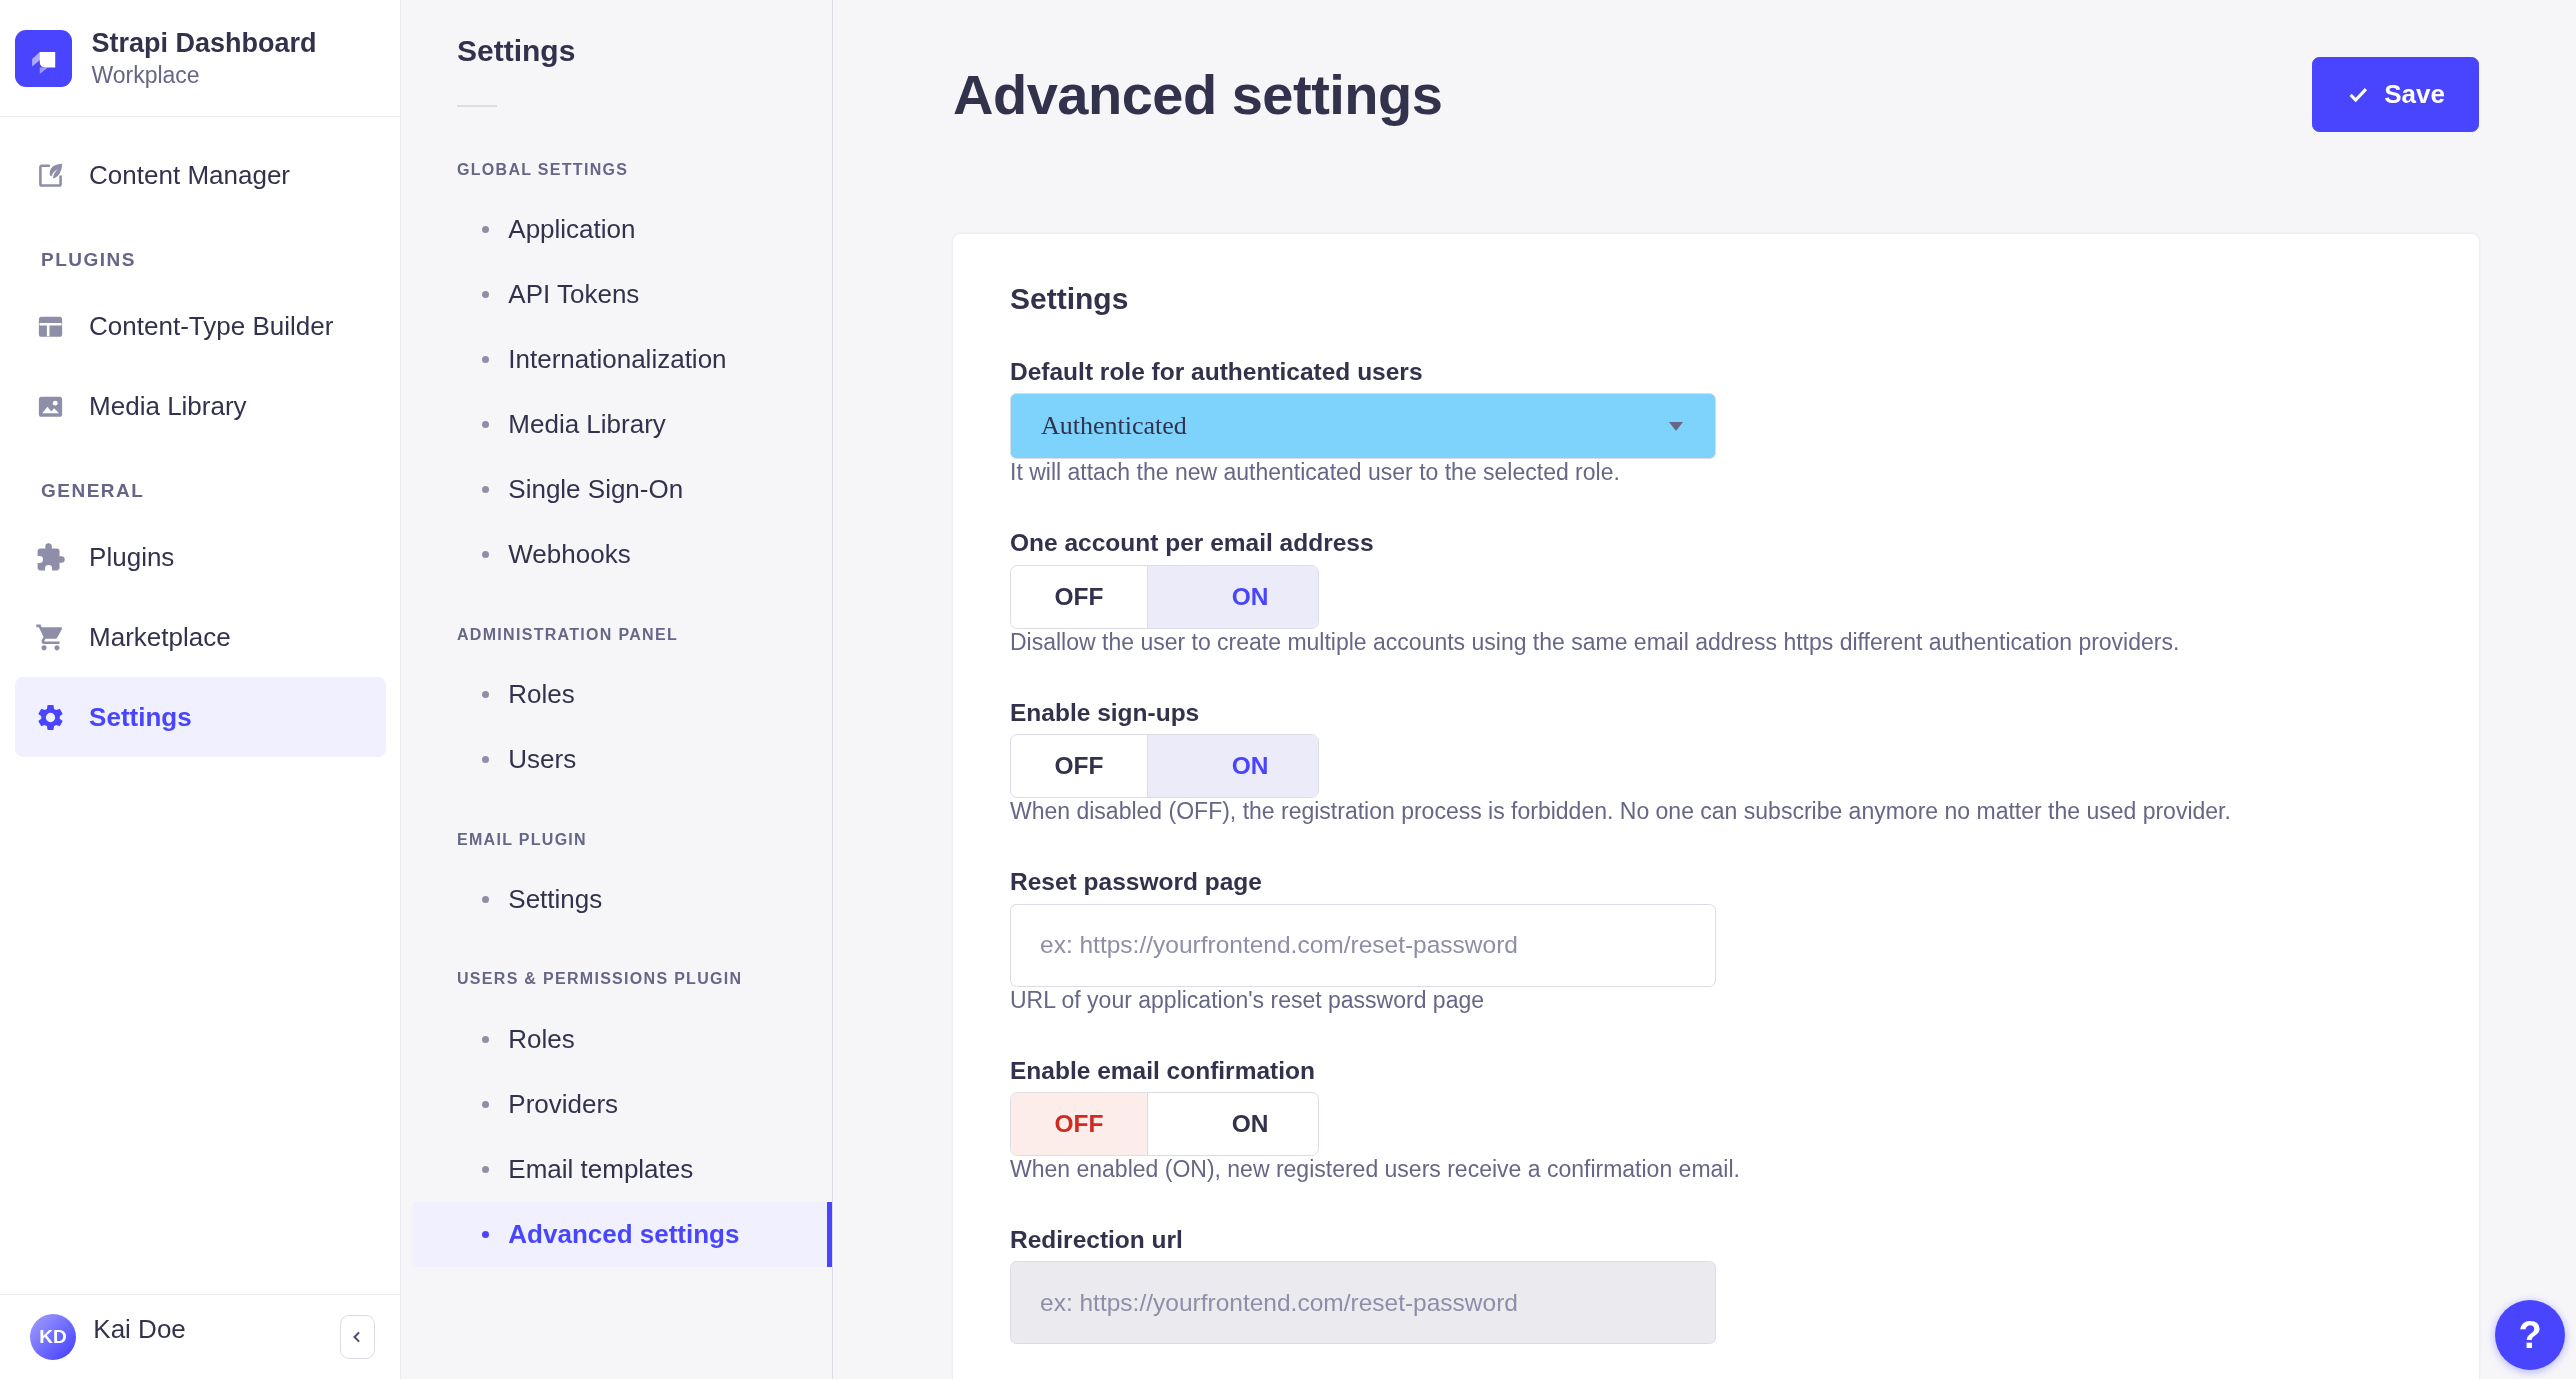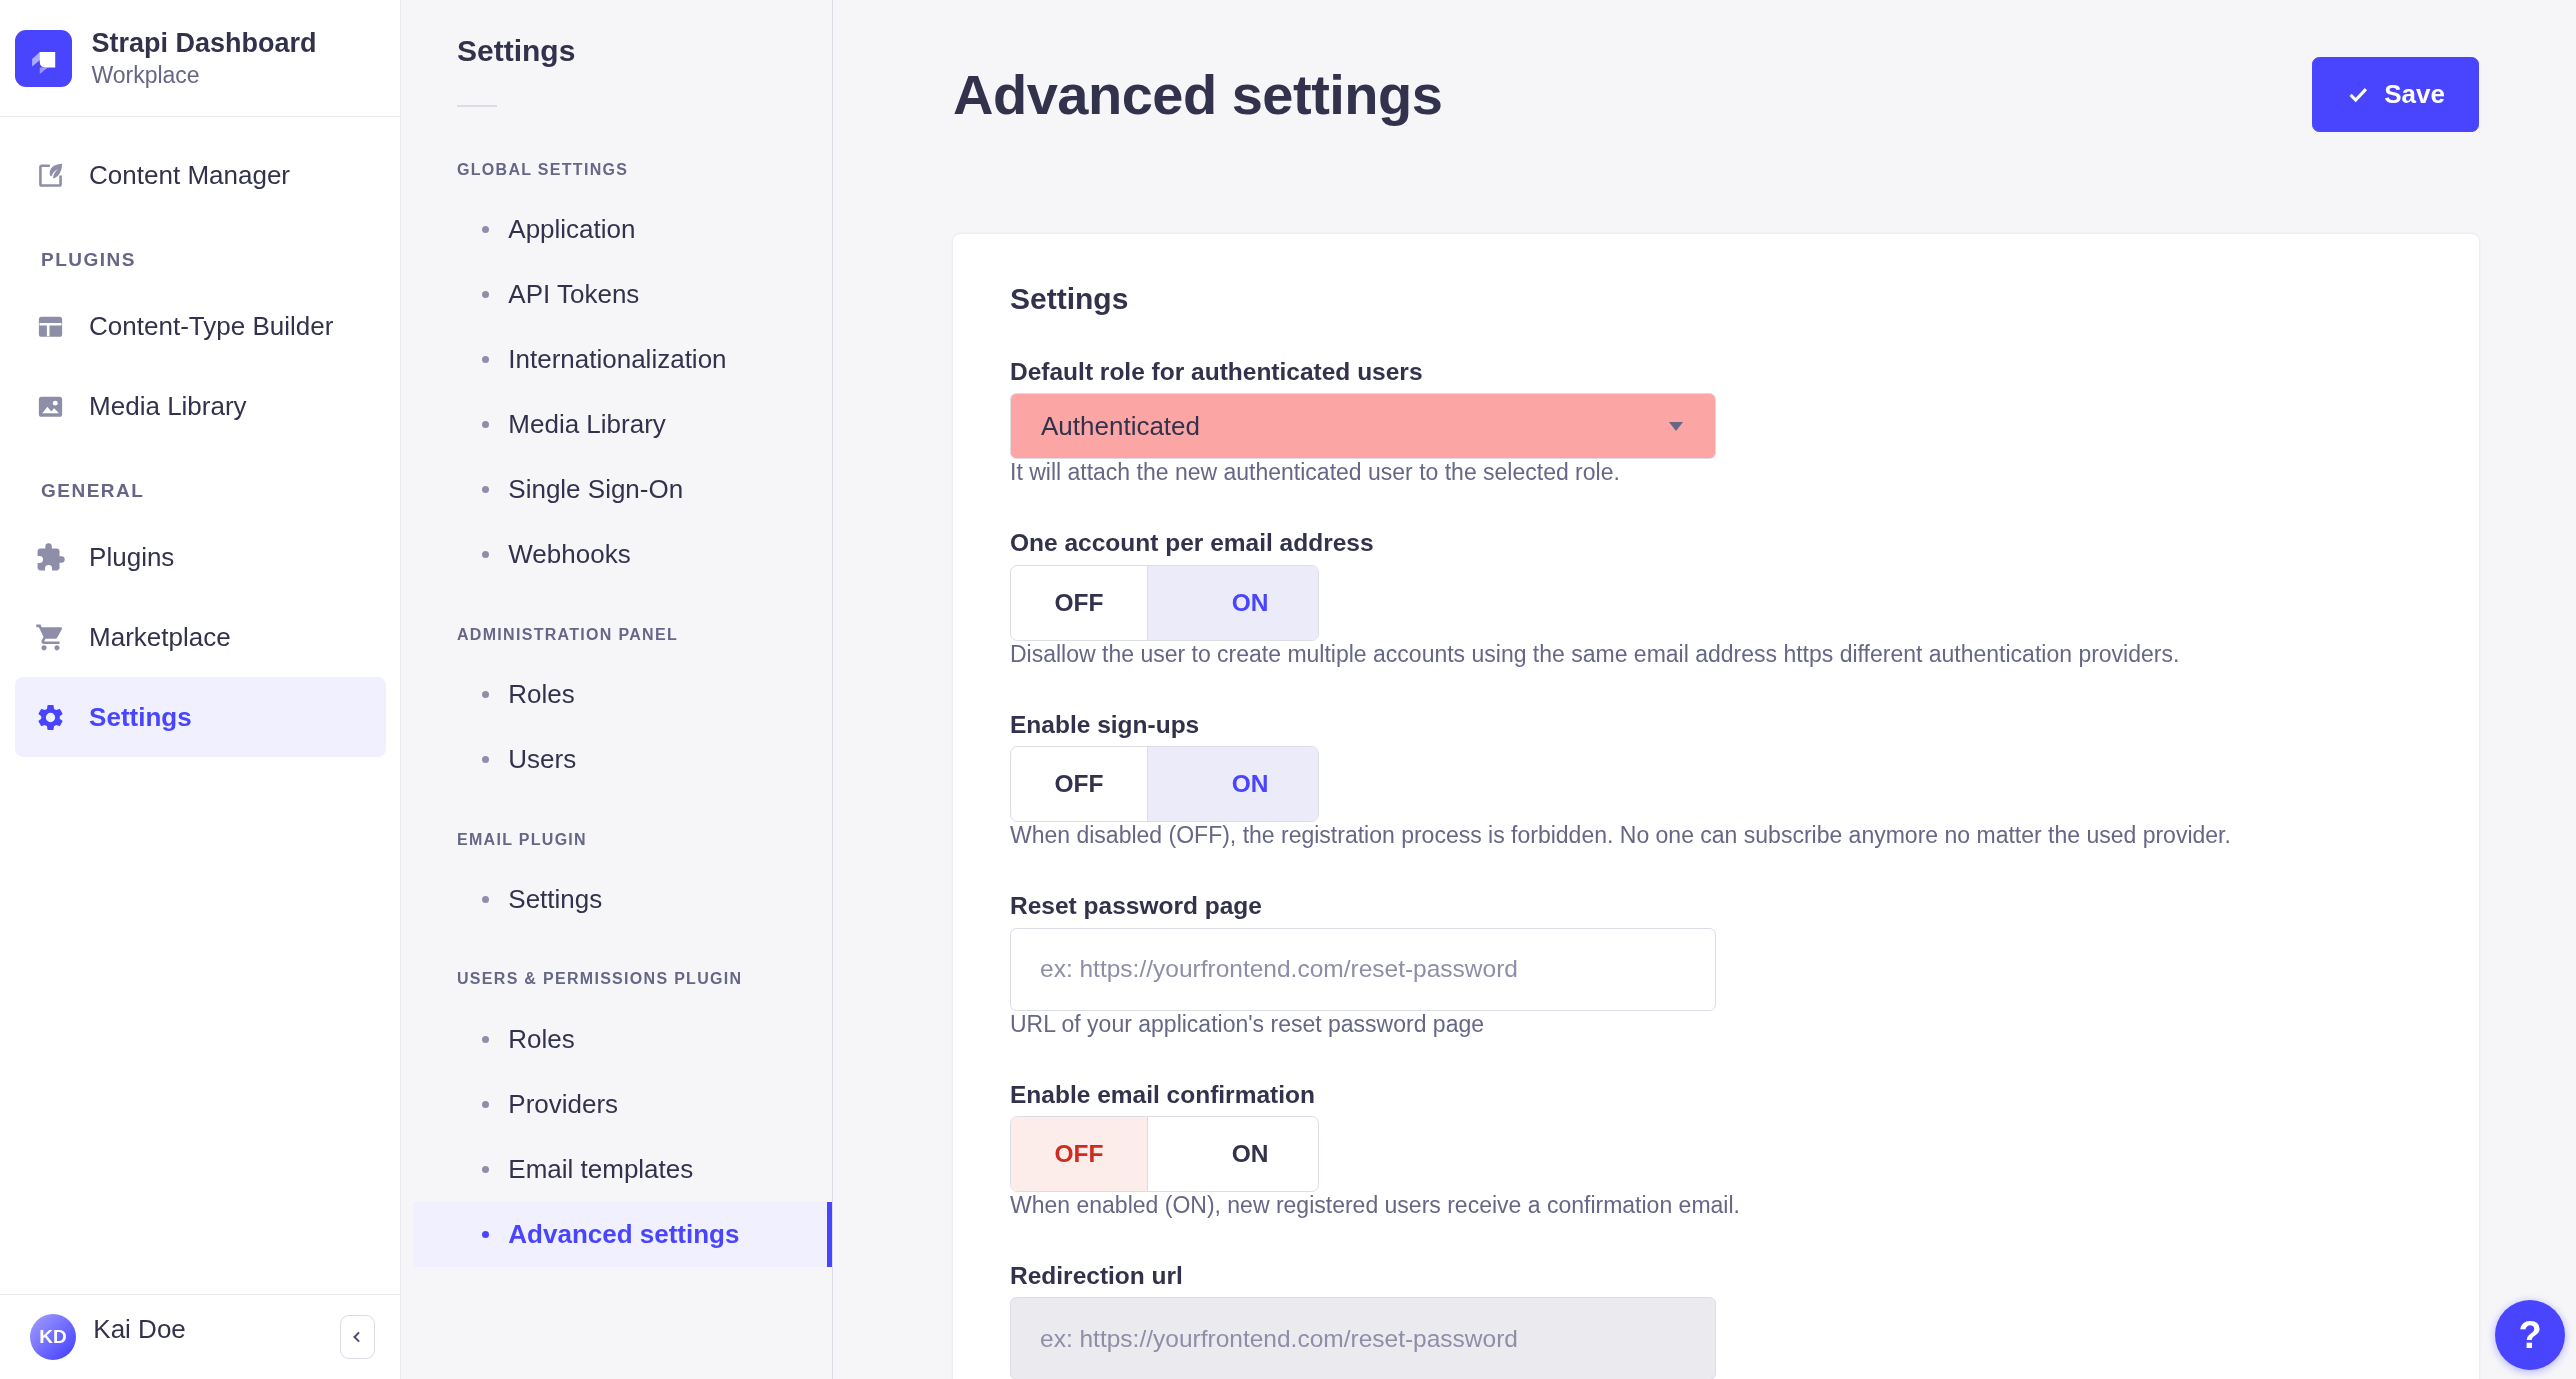--- a/index.html
+++ b/index.html
@@ -53,25 +53,25 @@
   .page-title { font-size:56px; font-weight:700; color:#32324d; letter-spacing:-0.5px; }
   .save-btn { display:flex; align-items:center; gap:13.6px; height:75px; padding:0 33px; background:#4945ff; border:0.9px solid #4945ff; border-radius:7.3px; color:#ffffff; font-size:26px; font-weight:600; font-family:inherit; cursor:pointer; }
   .save-btn svg { width:24.5px; height:24.5px; }
 
   .card { margin-top:102px; background:#ffffff; border-radius:7.3px; box-shadow:0 0.9px 3.6px rgba(33,33,52,.1); padding:47px 58px 55px 57px; min-height:1190px; }
   .card-title { font-size:30px; font-weight:700; color:#32324d; line-height:36px; margin-bottom:42px; }
   .fgroup { margin-bottom:44px; }
   .flabel { font-size:24.5px; font-weight:600; color:#32324d; line-height:25.4px; margin-bottom:9px; }
   .fhint { font-size:23px; color:#666687; line-height:27px; }
 
-  .select { width:706px; height:66px; background:#fca5a5; border:0.9px solid #dcdce4; border-radius:6.4px; display:flex; align-items:center; justify-content:space-between; padding:0 32px 0 30px; cursor:pointer; }
+  .select { width:706px; height:66px; background:#7dd3fc; border:0.9px solid #dcdce4; border-radius:6.4px; display:flex; align-items:center; justify-content:space-between; padding:0 32px 0 30px; cursor:pointer;font-family:Liberation Serif, serif; }
   .select-value { font-size:26px; color:#32324d; }
   .caret { width:0; height:0; border-left:7.3px solid transparent; border-right:7.3px solid transparent; border-top:9px solid #666687; }
 
-  .toggle { width:309px; height:76px; display:flex; border:0.9px solid #dcdce4; border-radius:7.3px; overflow:hidden; background:#ffffff; cursor:pointer; }
+  .toggle { width:309px; height:64px; display:flex; border:0.9px solid #dcdce4; border-radius:7.3px; overflow:hidden; background:#ffffff; cursor:pointer; }
   .seg { flex:1; display:flex; align-items:center; justify-content:center; font-size:24.5px; font-weight:600; color:#32324d; }
   .seg + .seg { border-left:0.9px solid #dcdce4;padding-left:34px; }
   .seg.sel-on { background:#ecebfa; color:#4945ff; font-weight:700; }
   .seg.sel-off { background:#fcecea; color:#d02b20; font-weight:700; }
 
   .text-input { width:706px; height:83px; border:0.9px solid #dcdce4; border-radius:6.4px; background:#ffffff; padding:0 29px; font-size:24.5px; color:#c2410c; font-family:inherit; outline:none; }
   .text-input::placeholder { color:#8e8ea9; }
   .text-input.is-disabled { background:#eaeaef; }
 
   .help-btn { position:fixed; right:11px; bottom:9px; width:70px; height:70px; border-radius:50%; background:#4945ff; border:none; color:#ffffff; font-size:38px; font-weight:700; font-family:inherit; display:flex; align-items:center; justify-content:center; cursor:pointer; box-shadow:0 1.8px 9px rgba(73,69,255,.4); }

